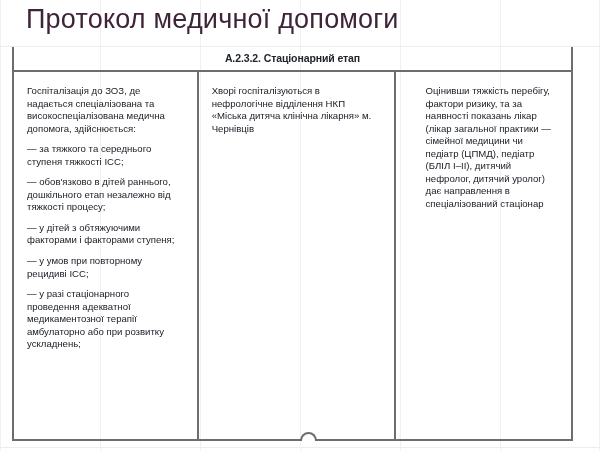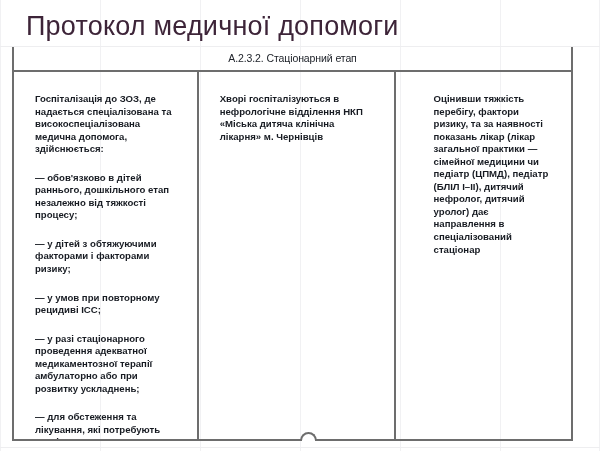--- a/index.html
+++ b/index.html
@@ -34,21 +34,21 @@
     position: absolute;
     left: 0;
     width: 600px;
     height: 1px;
     background: #eeeef0;
   }
 
   .slide-title {
     position: absolute;
     left: 26px;
-    top: 8px;
+    top: 1px;
     width: 560px;
     font-size: 27px;
     line-height: 36px;
     color: #3d2438;
     letter-spacing: 0.2px;
     white-space: nowrap;
     z-index: 3;
   }
 
   
@@ -68,21 +68,21 @@
     border-right: 2px solid #6d6d6d;
     box-sizing: border-box;
   }
   .table-head-text {
     position: absolute;
     left: 0;
     top: 5px;
     width: 100%;
     text-align: center;
     font-size: 10.5px;
-    font-weight: normal;
+    font-weight: bold;
     color: #20242b;
     letter-spacing: -0.1px;
   }
 
   .head-rule {
     position: absolute;
     left: 0;
     top: 23px;
     width: 561px;
     height: 2px;
@@ -103,22 +103,21 @@
 
   .cell {
     box-sizing: border-box;
     padding: 5px 5px 0 5px;
     font-size: 9.6px;
     line-height: 12.55px;
     color: #171b22;
     overflow: hidden;
   }
   .cell p {
-    margin: 16px;
-    font-weight: bold;
+    margin: 8px;
   }
   .col-1 {
     width: 197px;
     border-right: 2px solid #6d6d6d;
   }
   .col-2 {
     width: 210px;
     border-right: 2px solid #6d6d6d;
   }
   .col-3 {
@@ -168,25 +167,25 @@
 <div class="table-wrap">
 
   <div class="table-head">
     <div class="table-head-text">A.2.3.2. Стаціонарний етап</div>
   </div>
   <div class="head-rule"></div>
 
   <div class="table-body">
     <div class="cell col-1">
       <p>Госпіталізація до ЗОЗ, де надається спеціалізована та високоспеціалізована медична допомога, здійснюється:</p>
+      <p>— за тяжкого та середнього ступеня тяжкості ІСС;</p>
       <p>— обов'язково в дітей раннього, дошкільного етап незалежно від тяжкості процесу;</p>
-      <p>— у дітей з обтяжуючими факторами і факторами ризику;</p>
+      <p>— у дітей з обтяжуючими факторами і факторами ступеня;</p>
       <p>— у умов при повторному рецидиві ІСС;</p>
       <p>— у разі стаціонарного проведення адекватної медикаментозної  терапії амбулаторно або при розвитку ускладнень;</p>
-      <p>— для обстеження та лікування, які потребують стаціонарного спостереження за хворим</p>
     </div>
 
     <div class="cell col-2">
       <p>Хворі госпіталізуються в нефрологічне відділення НКП «Міська дитяча клінічна лікарня» м. Чернівців</p>
     </div>
 
     <div class="cell col-3">
       <p>Оцінивши тяжкість перебігу, фактори ризику, та за наявності показань лікар (лікар загальної практики — сімейної медицини чи педіатр (ЦПМД), педіатр (БЛІЛ I–II), дитячий нефролог, дитячий уролог) дає направлення в спеціалізований стаціонар</p>
     </div>
   </div>

